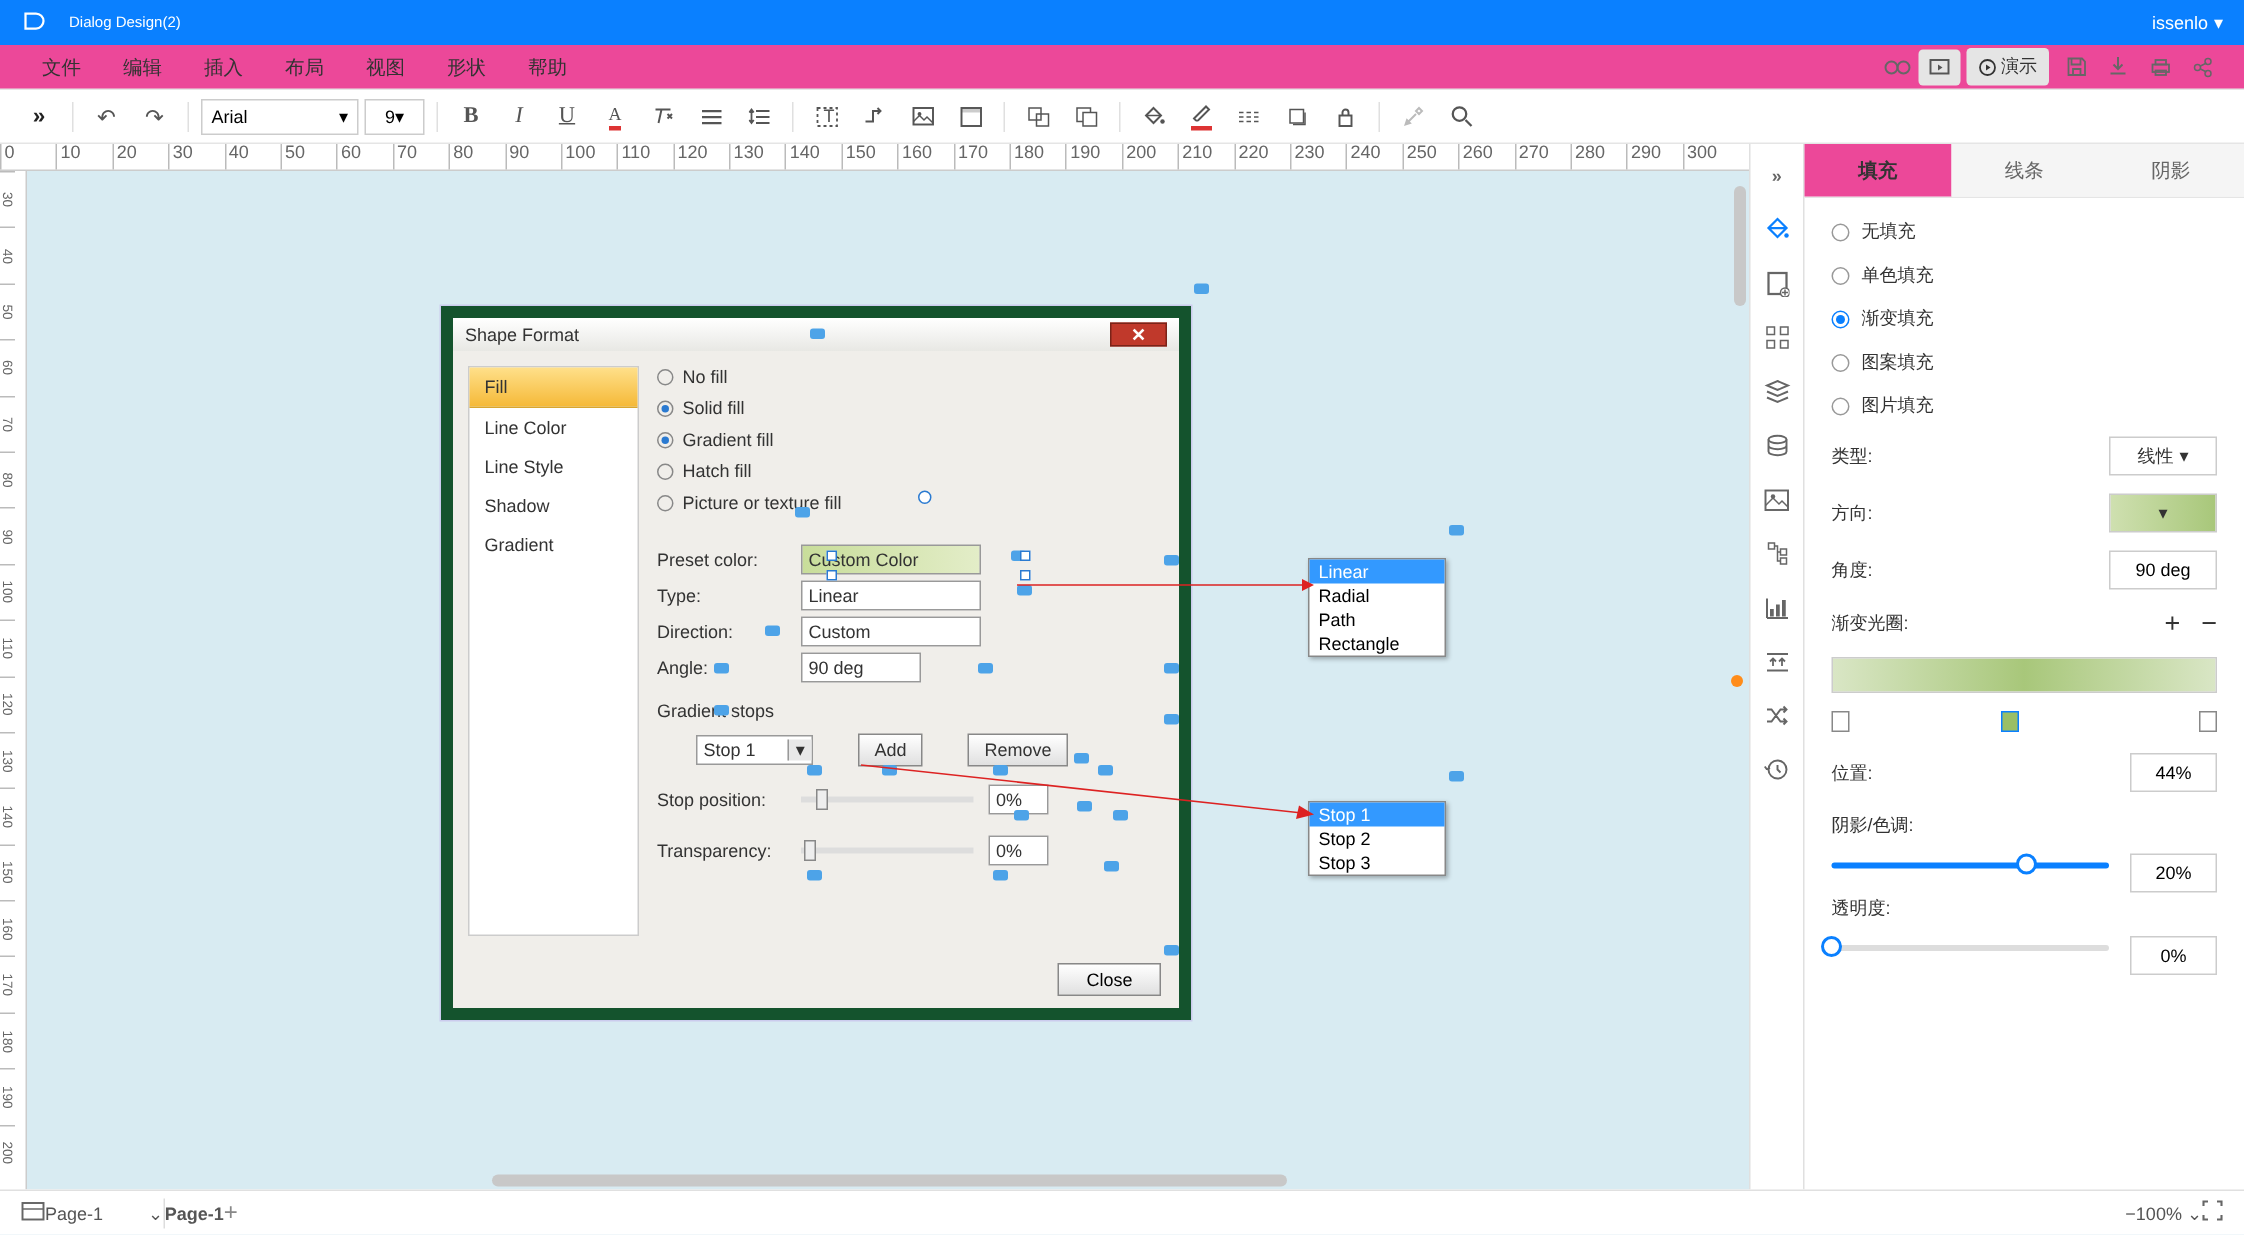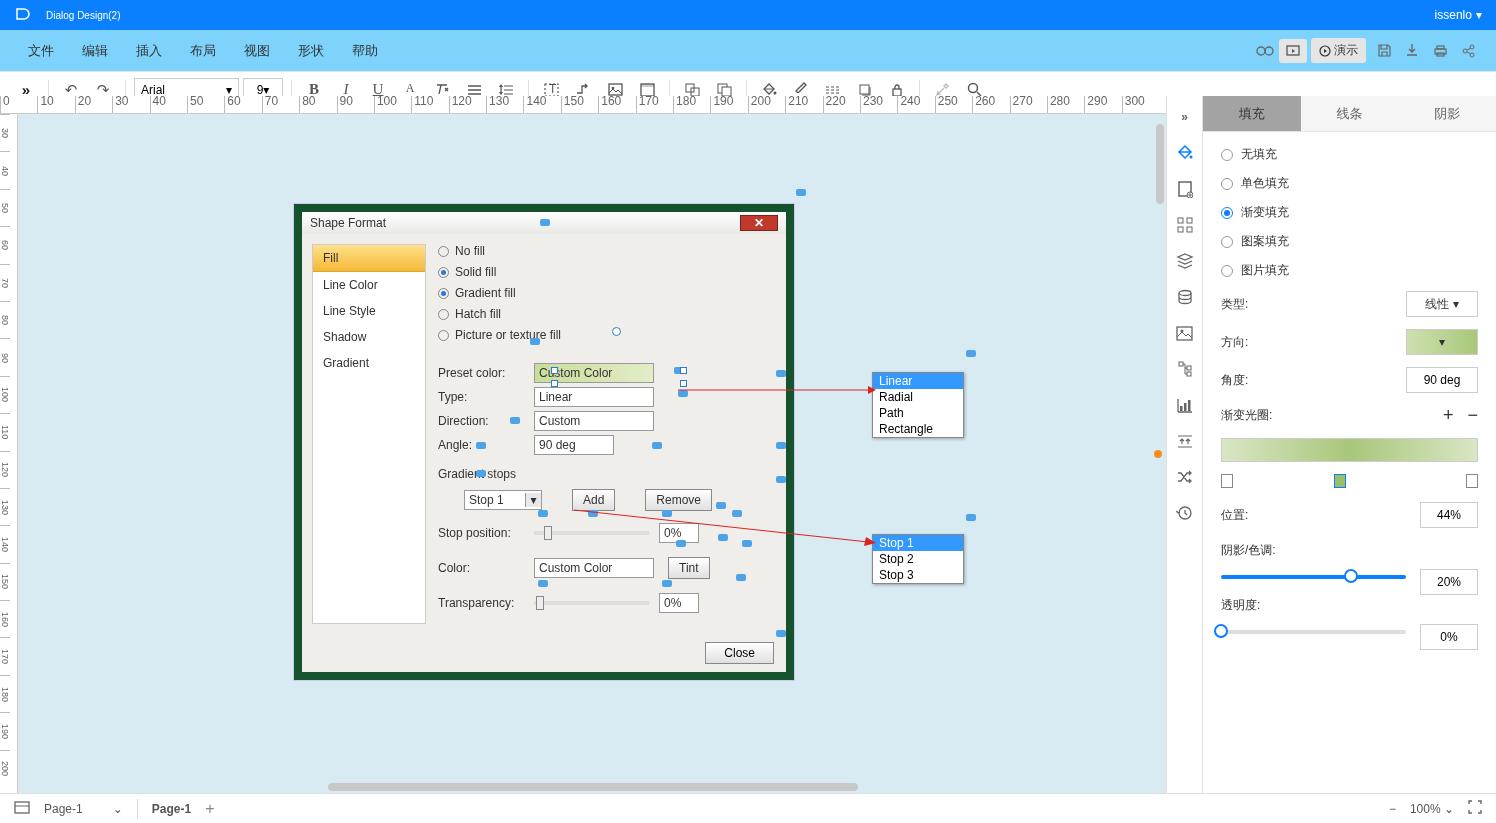--- a/index.html
+++ b/index.html
@@ -1,21 +1,21 @@
 <!DOCTYPE html>
 <html><head>
 <meta charset="utf-8">
 <style>
 *{box-sizing:border-box;margin:0;padding:0;font-family:Arial,"Microsoft YaHei",sans-serif;font-size:12px}
 body{background:#fff;overflow:hidden;width:1496px;height:823px;position:relative}
 .titlebar{height:30px;background:#0a80ff;color:#fff;display:flex;align-items:center;padding:0 14px}
 .logo{width:18px;height:18px;margin-right:14px;display:flex;align-items:center;justify-content:center}
 .title{font-size:10px;flex:1}
 .user{font-size:13px;display:flex;align-items:center;gap:4px}
-.menubar{height:42px;background:#7dd3fc;display:flex;align-items:center;padding:0 14px;border-bottom:1px solid #e5e5e5}
+.menubar{height:30px;background:#ec4899;display:flex;align-items:center;padding:0 14px;border-bottom:1px solid #e5e5e5}
 .menubar .mitem{padding:0 14px;font-size:13px;color:#333;cursor:pointer}
 .menubar .spacer{flex:1}
 .menubar .micon{width:28px;height:24px;display:flex;align-items:center;justify-content:center;color:#666;cursor:pointer}
 .menubar .present{background:#e5e5e5;border-radius:3px;padding:4px 8px;display:flex;align-items:center;gap:3px;color:#333;margin:0 4px}
 .toolbar{height:36px;background:#fff;display:flex;align-items:center;padding:0 12px;border-bottom:1px solid #e5e5e5;gap:4px}
 .tbtn{width:28px;height:28px;display:flex;align-items:center;justify-content:center;color:#555;cursor:pointer;font-size:15px}
 .tsep{width:1px;height:20px;background:#e0e0e0;margin:0 4px}
 .fontsel{width:105px;height:24px;border:1px solid #ccc;display:flex;align-items:center;padding:0 6px;justify-content:space-between;font-size:12px}
 .sizesel{width:40px;height:24px;border:1px solid #ccc;display:flex;align-items:center;justify-content:center;font-size:12px}
 .workspace{position:absolute;top:96px;left:0;right:0;bottom:30px;display:flex}
@@ -43,36 +43,36 @@
 .popup{position:absolute;background:#fff;border:1px solid #888;font-size:12px;box-shadow:1px 1px 3px rgba(0,0,0,0.3)}
 .popup div{padding:1px 6px}
 .popup .sel{background:#3399ff;color:#fff}
 .arrow{position:absolute;pointer-events:none}
 .ridetool{width:36px;background:#fff;border-left:1px solid #e0e0e0;display:flex;flex-direction:column;align-items:center;padding-top:10px;gap:14px}
 .ridetool .ri{width:22px;height:22px;display:flex;align-items:center;justify-content:center;color:#666;cursor:pointer}
 .ridetool .ri.act{color:#0a80ff}
 .proppanel{width:294px;background:#fff;border-left:1px solid #e0e0e0;display:flex;flex-direction:column}
 .ptabs{display:flex;height:36px;border-bottom:1px solid #e5e5e5}
 .ptab{flex:1;display:flex;align-items:center;justify-content:center;font-size:13px;color:#666;cursor:pointer}
-.ptab.act{color:#333;background:#a3a3a3;font-weight:400}
+.ptab.act{color:#333;background:#ec4899;font-weight:700}
 .ptab:not(.act){background:#f5f5f5}
 .pbody{padding:14px 18px;color:#333}
 .pradio{display:flex;align-items:center;gap:8px;margin-bottom:12px;font-size:13px}
 .pradio .r{width:12px;height:12px;border:1.5px solid #999;border-radius:50%;display:flex;align-items:center;justify-content:center}
 .pradio .r.on{border-color:#0a80ff}
 .pradio .r.on::after{content:'';width:6px;height:6px;background:#0a80ff;border-radius:50%}
 .prow{display:flex;align-items:center;justify-content:space-between;margin:12px 0;font-size:13px}
 .psel{width:72px;height:26px;border:1px solid #ccc;display:flex;align-items:center;justify-content:center;gap:4px}
 .pinput{width:58px;height:26px;border:1px solid #ccc;text-align:center;font-size:12px}
 .gradprev{height:24px;border:1px solid #ccc;background:linear-gradient(90deg,#d9e6c5,#a8c77a,#d9e6c5);margin:8px 0}
 .gradtrack{position:relative;height:18px;margin-bottom:14px}
 .gstop{position:absolute;width:12px;height:14px;border:1px solid #888;background:#fff;bottom:0}
 .slider{position:relative;height:4px;background:#0a80ff;border-radius:2px;margin:8px 0 18px}
 .slider .thumb{position:absolute;width:14px;height:14px;border:2px solid #0a80ff;background:#fff;border-radius:50%;top:-6px}
-.statusbar{position:absolute;bottom:0;left:0;right:0;height:30px;background:#fff;border-top:1px solid #e0e0e0;display:flex;align-items:center;padding:0 14px;gap:14px;font-size:12px;color:#555}
+.statusbar{position:absolute;bottom:0;left:0;right:0;height:30px;background:#fff;border-top:1px solid #e0e0e0;display:flex;align-items:center;padding:0 14px;gap:0;font-size:12px;color:#555}
 .rtick{display:inline-block;width:37.4px;text-align:left;padding-left:2px;border-left:1px solid #bbb;height:18px;line-height:10px}
 .vtick{height:37.4px;text-align:center;font-size:9px;color:#666;border-top:1px solid #bbb;writing-mode:vertical-lr}
 .orange-dot{position:absolute;width:8px;height:8px;background:#ff8c1a;border-radius:50%}
 </style>
 </head>
 <body>
 
 <div class="titlebar">
   <span class="logo">
       <svg width="16" height="16" viewBox="0 0 16 16">
@@ -351,28 +351,20 @@
             <div class="fbtn">Remove</div>
           </div>
           <div class="frow" style="margin-top:12px">
               <span class="flabel">Stop position:</span>
               <div style="width:115px;height:4px;background:#ddd;margin-right:10px;position:relative">
                 <span style="position:absolute;left:10px;top:-5px;width:8px;height:14px;background:#eee;border:1px solid #888"></span>
               </div>
               <div class="fctl" style="width:40px">
                 <span>0%</span>
               </div>
-            </div>
-          <div class="frow" style="margin-top:14px">
-              <span class="flabel">Color:</span>
-              <div class="fctl" style="width:120px">
-                <span>Custom Color</span>
-              </div>
-              <div style="width:14px"></div>
-              <div class="fbtn">Tint</div>
             </div>
           <div class="frow" style="margin-top:14px">
               <span class="flabel">Transparency:</span>
               <div style="width:115px;height:4px;background:#ddd;margin-right:10px;position:relative">
                 <span style="position:absolute;left:2px;top:-5px;width:8px;height:14px;background:#eee;border:1px solid #888"></span>
               </div>
               <div class="fctl" style="width:40px">
                 <span>0%</span>
               </div>
             </div>

